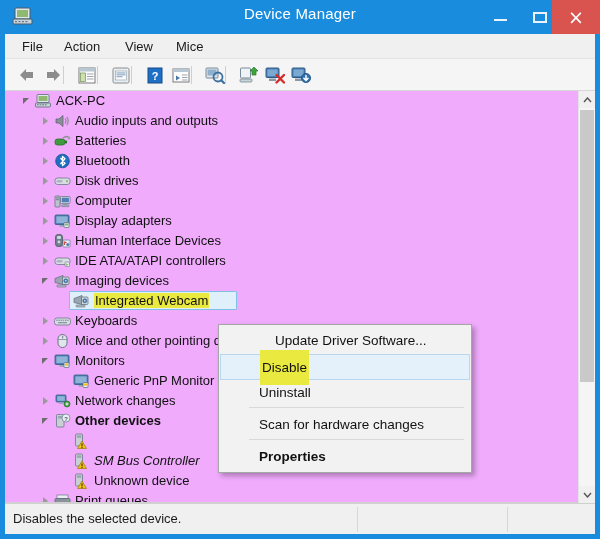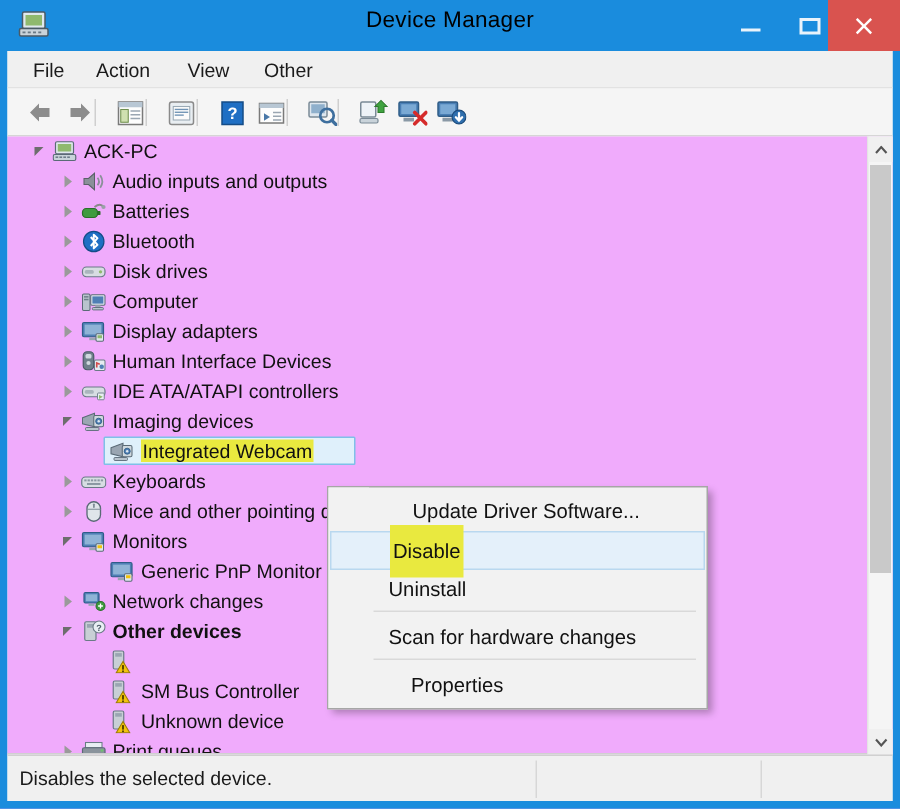--- a/index.html
+++ b/index.html
@@ -17,21 +17,21 @@
   
   .titlebar{
     position:absolute;left:0;top:0;width:600px;height:34px;
     background:#1a8cdd;
   }
   .win-icon{
     position:absolute;left:12px;top:6px;width:22px;height:20px;
   }
   .title-text{
     position:absolute;left:0;top:5px;width:600px;
-    text-align:center;color:#000000;font-size:15px;
+    text-align:center;color:#ffffff;font-size:15px;
     letter-spacing:.2px;
   }
   .caption-btns{position:absolute;right:0;top:0;height:34px;}
   .cap{
     position:absolute;top:0;height:34px;width:40px;
     display:flex;align-items:center;justify-content:center;
   }
   .cap-min{right:80px;}
   .cap-max{right:40px;}
   .cap-close{right:0;width:48px;background:#d9534f;}
@@ -165,21 +165,21 @@
   }
   .ctx-item{
     position:absolute;left:1px;width:250px;height:26px;line-height:26px;
     font-size:13.5px;color:#111;box-sizing:border-box;
   }
   .ctx-item .txt{position:absolute;left:39px;top:0;}
   .ctx-item.hover{
     background:#e4f0fa;border:1px solid #b9d8ef;
   }
   .ctx-item .hl{background:#e9e93f;padding:10px 2px;}
-  .ctx-item.bold{font-weight:normal;margin-left:15px;}
+  .ctx-item.bold{font-weight:bold;}
   .ctx-sep{
     position:absolute;left:30px;width:215px;height:1px;background:#d9d9d9;
   }
 </style>
 </head>
 <body>
 
 <div id="app">
 
   <div class="titlebar">
@@ -207,21 +207,21 @@
       </div>
     </div>
   </div>
 
   <div class="client">
 
     <div class="menubar">
         <div class="menu-item" style="left: 10px;">File</div>
         <div class="menu-item" style="left: 52px;">Action</div>
         <div class="menu-item" style="left: 113px;">View</div>
-        <div class="menu-item" style="left: 164px;">Other</div>
+        <div class="menu-item" style="left: 164px;">Mice</div>
       </div>
 
     <div class="toolbar">
         <div class="tb" style="left: 10px;">
           <svg width="20" height="18" viewBox="0 0 20 18">
             <path d="M9 3 L3 9 L9 15 L9 12 L16 12 L16 6 L9 6 Z" fill="#8c8c8c"></path>
           </svg>
         </div>
         <div class="tb" style="left: 36px;">
           <svg width="20" height="18" viewBox="0 0 20 18">
@@ -526,21 +526,21 @@
               </svg></div>
           </div>
           <div class="row">
             <div class="ico" style="left: 68px;"><svg width="17" height="16" viewBox="0 0 17 16">
                 <rect x="2.5" y="1" width="7" height="12" rx="1" fill="#c8cfd5" stroke="#6a7a86" stroke-width=".8"></rect>
                 <rect x="3.8" y="2.4" width="4.4" height="2.4" fill="#9aa6b2"></rect>
                 <path d="M9 8 L13.5 15.5 L4.5 15.5 Z" fill="#f2c20c" stroke="#9a7d05" stroke-width=".7"></path>
                 <rect x="8.4" y="10.4" width="1.2" height="3" fill="#4a3a00"></rect>
                 <rect x="8.4" y="14" width="1.2" height="1.1" fill="#4a3a00"></rect>
               </svg></div>
-            <div class="lbl" style="left: 89px;">SM Bus Controller</div>
+            <div class="lbl" style="left: 89px; font-style: italic;">SM Bus Controller</div>
           </div>
           <div class="row">
             <div class="ico" style="left: 68px;"><svg width="17" height="16" viewBox="0 0 17 16">
                 <rect x="2.5" y="1" width="7" height="12" rx="1" fill="#c8cfd5" stroke="#6a7a86" stroke-width=".8"></rect>
                 <rect x="3.8" y="2.4" width="4.4" height="2.4" fill="#9aa6b2"></rect>
                 <path d="M9 8 L13.5 15.5 L4.5 15.5 Z" fill="#f2c20c" stroke="#9a7d05" stroke-width=".7"></path>
                 <rect x="8.4" y="10.4" width="1.2" height="3" fill="#4a3a00"></rect>
                 <rect x="8.4" y="14" width="1.2" height="1.1" fill="#4a3a00"></rect>
               </svg></div>
             <div class="lbl" style="left: 89px;">Unknown device</div>

